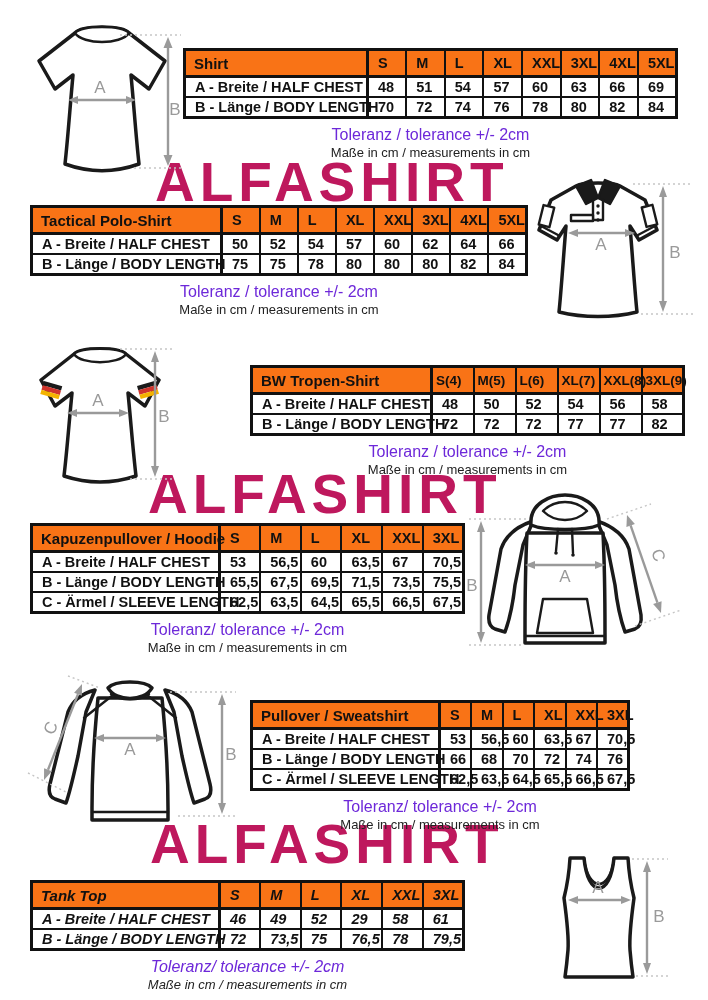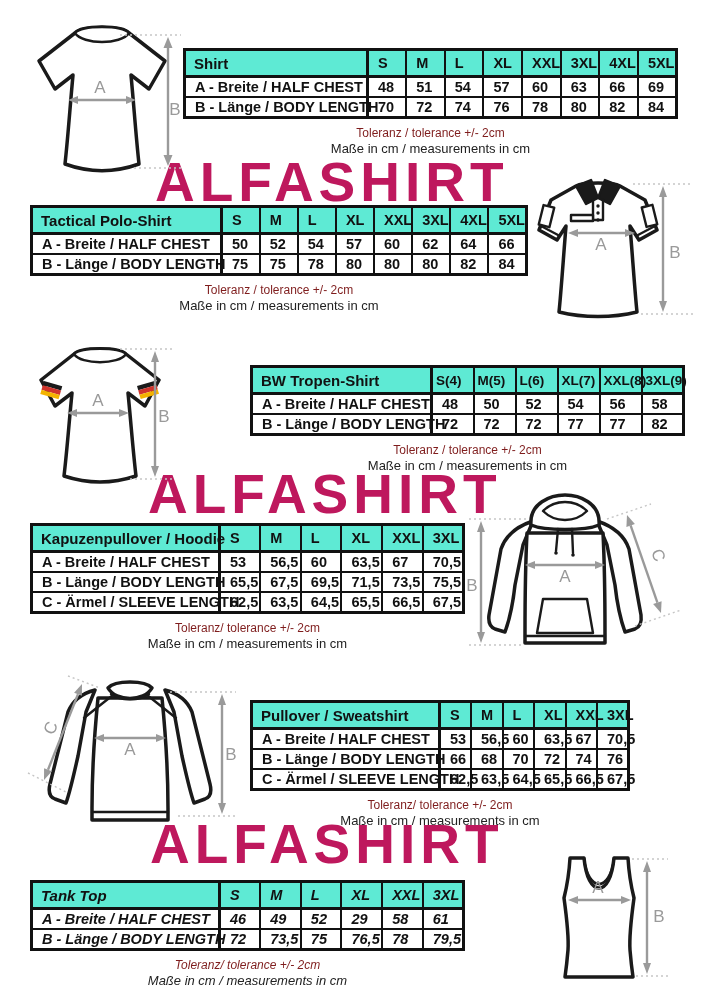--- a/index.html
+++ b/index.html
@@ -5,41 +5,41 @@
   html,body{margin:0;padding:0;background:#fff;}
   .page{position:relative;width:708px;height:1000px;background:#ffffff;overflow:hidden;
         font-family:"Liberation Sans",sans-serif;color:#111;}
   .watermark{position:absolute;font-weight:bold;font-size:55px;letter-spacing:5px;
              color:#be185d;white-space:nowrap;user-select:none;}
   .section{position:absolute;}
   .size-table{border-collapse:collapse;width:100%;table-layout:fixed;
               border:3px solid #111;background:#fff;}
   .size-table th,.size-table td{border:2px solid #111;text-align:left;
               font-weight:bold;white-space:nowrap;padding:0 0 0 9px;}
-  .size-table thead th{background:#5eead4;border-bottom:3px solid #111;height:24px;font-size:14.5px;}
+  .size-table thead th{background:#f97316;border-bottom:3px solid #111;height:24px;font-size:14.5px;}
   .size-table thead th.title-cell{font-size:15px;padding-left:8px;}
   .size-table tbody td{height:18px;font-size:14.5px;}
   .size-table .label-cell{padding-left:9px;}
   .size-table col.label-col{}
   .size-table th:first-child,.size-table td:first-child{border-right:3px solid #111;}
   #sec-shirt{left:183px;top:48px;width:495px;}
   #sec-shirt .label-col{width:183px;}
   #sec-tactical-polo{left:30px;top:205px;width:498px;}
   #sec-tactical-polo .label-col{width:190px;}
   #sec-bw-tropen{left:250px;top:365px;width:435px;}
   #sec-bw-tropen .label-col{width:180px;}
   #sec-bw-tropen thead th.size-cell{padding-left:3px;font-size:13.5px;}
   #sec-hoodie{left:30px;top:523px;width:435px;}
   #sec-hoodie .label-col{width:188px;}
   #sec-sweatshirt{left:250px;top:700px;width:380px;}
   #sec-sweatshirt .label-col{width:188px;}
   #sec-tank-top{left:30px;top:880px;width:435px;font-style:italic;}
   #sec-tank-top .label-col{width:188px;}
   .tol{margin-top:7px;text-align:center;}
-  .tol1{font-size:12px;color:#7f1d1d;}
+  .tol1{font-size:16px;color:#6d28d9;}
   .tol2{font-size:13px;color:#222;margin-top:1px;}
   .fig{position:absolute;}
   #fig-tshirt{left:22px;top:12px;}
   #fig-polo{left:533px;top:168px;}
   #fig-bw{left:25px;top:335px;}
   #fig-hoodie{left:465px;top:493px;}
   #fig-sweatshirt{left:20px;top:668px;}
   #fig-tank{left:532px;top:850px;}
   .garment{fill:#fff;stroke:#1a1a1a;stroke-width:3.5;stroke-linejoin:round;stroke-linecap:round;}
   .gdetail{fill:#fff;stroke:#1a1a1a;stroke-width:2.4;stroke-linejoin:round;stroke-linecap:round;}

